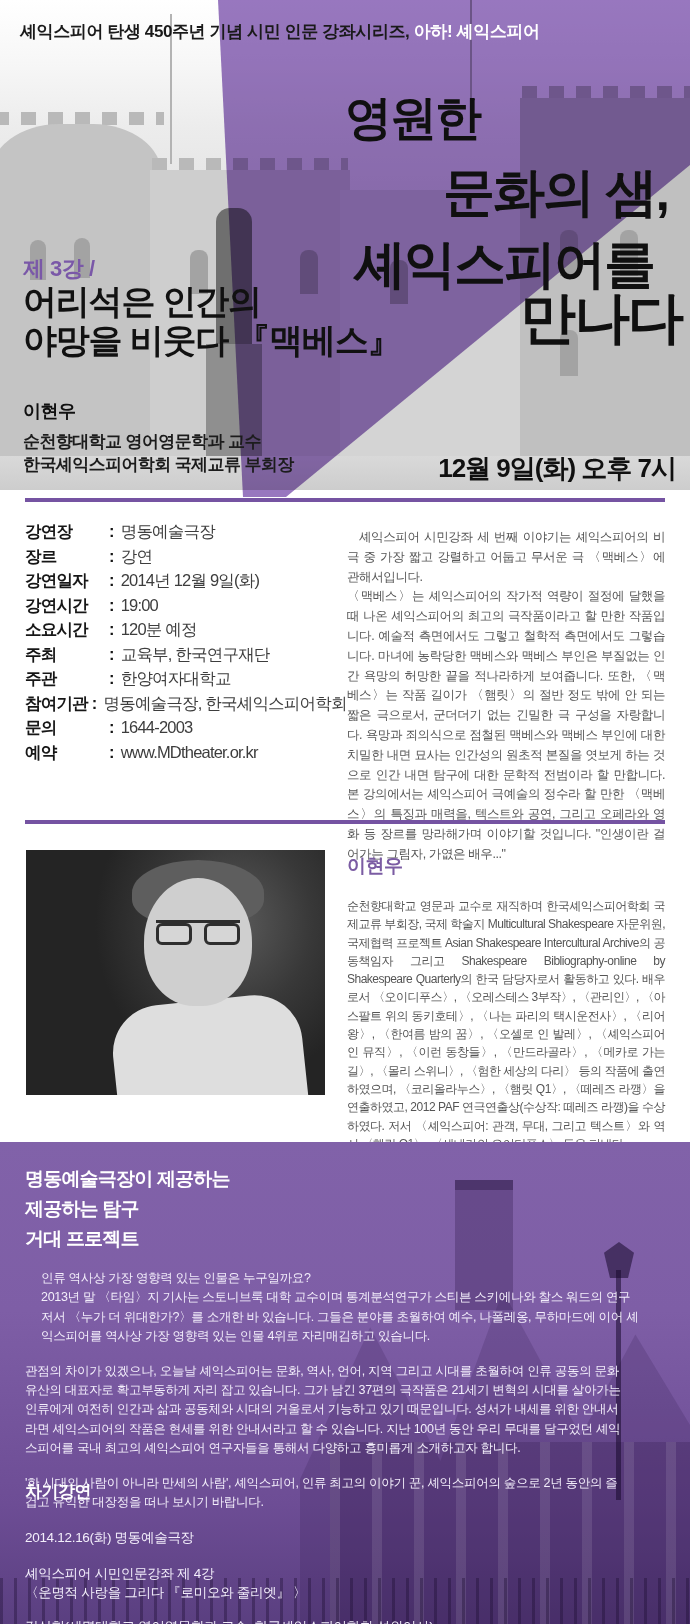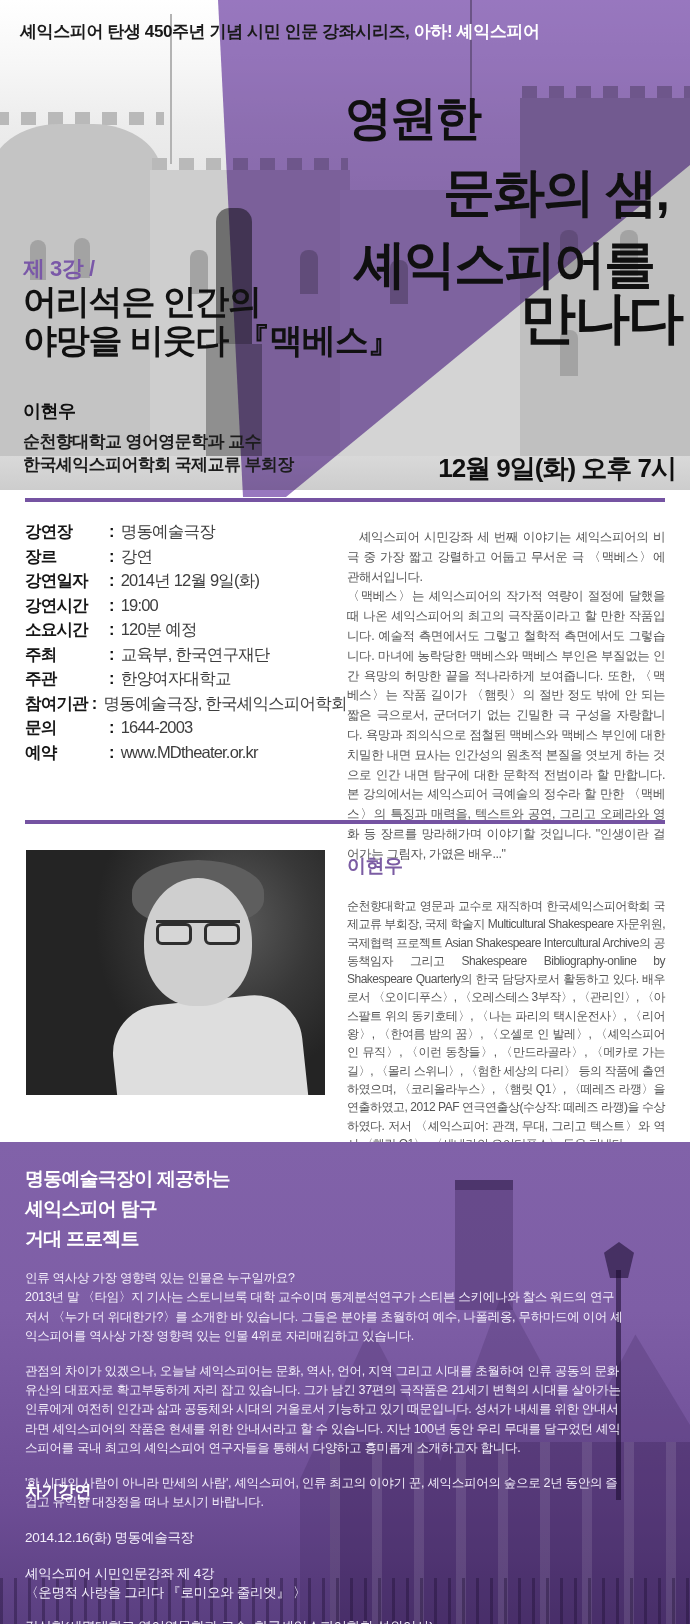--- a/index.html
+++ b/index.html
@@ -221,24 +221,24 @@
     <div class="dec" style="left:300px; top:120px; width:390px; height:362px; background:rgba(46,24,74,0.18); clip-path:polygon(0 60%, 18% 18%, 36% 55%, 52% 8%, 72% 48%, 86% 20%, 100% 45%, 100% 100%, 0 100%);"></div>
     <div class="dec" style="left:455px; top:38px; width:58px; height:130px; background:rgba(46,24,74,0.30); border-top:10px solid rgba(30,14,52,0.35);"></div>
     <div class="dec" style="left:330px; top:300px; width:360px; height:182px; background:repeating-linear-gradient(90deg, rgba(255,255,255,0.10) 0 10px, rgba(0,0,0,0) 10px 42px), rgba(40,20,66,0.22);"></div>
     <div class="dec" style="left:616px; top:128px; width:5px; height:230px; background:rgba(24,10,44,0.55);"></div>
     <div class="dec" style="left:604px; top:100px; width:30px; height:36px; background:rgba(24,10,44,0.55); clip-path:polygon(50% 0, 100% 30%, 80% 100%, 20% 100%, 0 30%);"></div>
     <div class="dec" style="left:0px; top:436px; width:690px; height:46px; background:repeating-linear-gradient(90deg, rgba(24,10,44,0.35) 0 3px, rgba(0,0,0,0) 3px 14px);"></div>
 
     <div class="proj-content">
       <div class="proj-h">
         <div>명동예술극장이 제공하는</div>
-        <div>셰익스피어 탐구</div>
+        <div>제공하는 탐구</div>
         <div>거대 프로젝트</div>
       </div>
-      <p class="proj-p" style="white-space:pre-line;">인류 역사상 가장 영향력 있는 인물은 누구일까요?
+      <p class="proj-p" style="white-space:pre-line;margin-left:16px;">인류 역사상 가장 영향력 있는 인물은 누구일까요?
 2013년 말 〈타임〉지 기사는 스토니브룩 대학 교수이며 통계분석연구가 스티븐 스키에나와 찰스 워드의 연구저서 〈누가 더 위대한가?〉를 소개한 바 있습니다. 그들은 분야를 초월하여 예수, 나폴레옹, 무하마드에 이어 셰익스피어를 역사상 가장 영향력 있는 인물 4위로 자리매김하고 있습니다.</p>
       <p class="proj-p">관점의 차이가 있겠으나, 오늘날 셰익스피어는 문화, 역사, 언어, 지역 그리고 시대를 초월하여 인류 공동의 문화유산의 대표자로 확고부동하게 자리 잡고 있습니다. 그가 남긴 37편의 극작품은 21세기 변혁의 시대를 살아가는 인류에게 여전히 인간과 삶과 공동체와 시대의 거울로서 기능하고 있기 때문입니다. 성서가 내세를 위한 안내서라면 셰익스피어의 작품은 현세를 위한 안내서라고 할 수 있습니다. 지난 100년 동안 우리 무대를 달구었던 셰익스피어를 국내 최고의 셰익스피어 연구자들을 통해서 다양하고 흥미롭게 소개하고자 합니다.</p>
       <p class="proj-p">'한 시대의 사람이 아니라 만세의 사람', 셰익스피어, 인류 최고의 이야기 꾼, 셰익스피어의 숲으로 2년 동안의 즐겁고 유익한 대장정을 떠나 보시기 바랍니다.</p>
     </div>
 
     <div class="next">
       <div class="next-h">차기강연</div>
       <div class="next-date">2014.12.16(화) 명동예술극장</div>
       <div class="next-lec">셰익스피어 시민인문강좌 제 4강
 〈운명적 사랑을 그리다 『로미오와 줄리엣』 〉</div>

